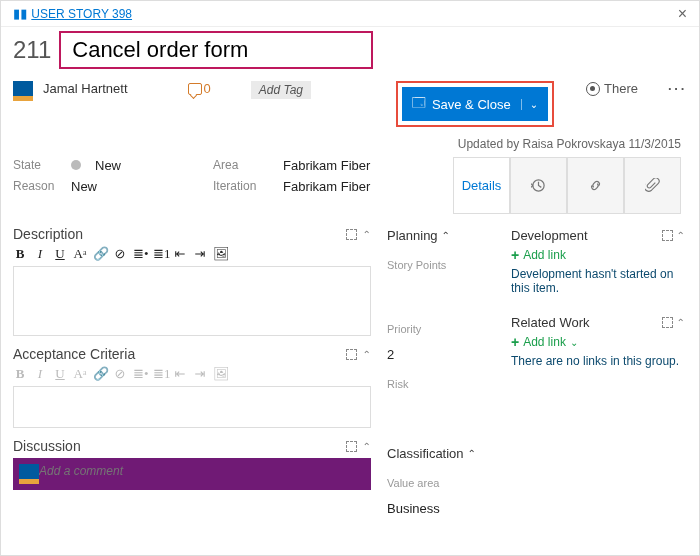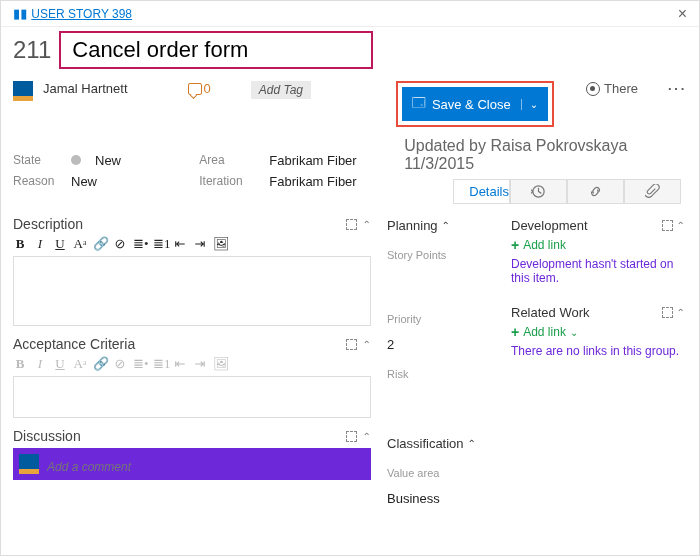--- a/index.html
+++ b/index.html
@@ -27,45 +27,45 @@
   .eye-icon:after { content: ""; position: absolute; top: 3px; left: 3px; width: 5px; height: 5px; background: #555; border-radius: 50%; }
   .info-bar { display: flex; align-items: center; padding: 6px 12px 2px 12px; gap: 0; }
   .info-col { display: flex; flex-direction: column; gap: 6px; }
   .info-col.left { width: 200px; }
   .info-col.mid { width: 220px; }
   .info-line { display: flex; align-items: center; gap: 10px; }
   .fld-label { color: #888; font-size: 12px; width: 48px; }
   .fld-label.w60 { width: 60px; }
   .fld-value { color: #222; }
   .state-dot { width: 10px; height: 10px; background: #bbb; border-radius: 50%; display: inline-block; margin-right: 4px; }
-  .updated { margin-left: auto; color: #666; font-size: 16px; padding-right: 6px; }
+  .updated { margin-left: auto; color: #666; font-size: 12px; padding-right: 6px; }
   .tabs { display: flex; border-bottom: 1px solid #ddd; margin-top: 6px; width: 228px; margin-left: auto; }
-  .tab { flex: 1; text-align: right; padding: 4px 0; color: #666; background: #f5f5f5; border: 1px solid #ddd; border-bottom: none; font-size: 13px; }
+  .tab { flex: 1; text-align: center; padding: 20px 0; color: #666; background: #f5f5f5; border: 1px solid #ddd; border-bottom: none; font-size: 13px; }
   .tab.active { color: #0078d4; background: #fff; }
   .tab svg { width: 15px; height: 15px; display: block; margin: 0 auto; }
   .body-grid { display: flex; padding: 0; }
   .col-a { width: 382px; padding: 10px 12px; display: flex; flex-direction: column; gap: 10px; }
   .col-b { width: 120px; padding: 10px 4px; display: flex; flex-direction: column; gap: 12px; color: #555; font-size: 12px; }
   .col-c { width: 190px; padding: 10px 8px; display: flex; flex-direction: column; gap: 4px; font-size: 12px; }
   .sect-h { display: flex; align-items: center; color: #444; font-size: 14px; }
   .sect-h .controls { margin-left: auto; display: flex; gap: 6px; color: #777; font-size: 12px; }
   .toolbar { display: flex; gap: 6px; padding: 4px 0; font-size: 13px; font-family: "Segoe UI", serif; align-items: center; color: #222; }
   .toolbar.dis { color: #bbb; }
   .tb-i { width: 14px; text-align: center; }
   .tb-u { text-decoration: underline; }
   .editor { border: 1px solid #ddd; height: 70px; }
   .editor.small { height: 42px; }
   .mini-label { color: #999; font-size: 11px; margin-top: 4px; }
   .mini-val { color: #222; font-size: 13px; }
   .subhead { color: #333; font-size: 13px; display: flex; align-items: center; gap: 4px; margin-top: 2px; }
   .subhead .ctrls { margin-left: auto; display: flex; gap: 4px; color: #777; font-size: 11px; }
   .add-link { color: #1a9e4b; display: flex; align-items: center; gap: 4px; font-size: 12px; }
   .plus { font-weight: bold; font-size: 14px; }
-  .muted { color: #6d28d9; font-size: 12px; }
-  .comment-row { display: flex; align-items: flex-end; gap: 8px; background: #6d28d9; padding: 6px; margin-top: 4px; }
+  .muted { color: #0c4a6e; font-size: 12px; }
+  .comment-row { display: flex; align-items: flex-start; background: #701a75; padding: 6px; margin-top: 4px; }
   .comment-row input { border: none; background: transparent; font-style: italic; color: #aaa; flex: 1; font-size: 12px; }
   .expand-icon { width: 11px; height: 11px; border: 1px dashed #888; display: inline-block; }
   .caret-up { font-size: 10px; }
   .caret-side { font-size: 10px; }
   .tabs-wrap { display:flex; padding-right:6px; }
   .info-mid-wrap { display:flex; flex-direction:column; }
 </style>
 </head>
 <body>
 

